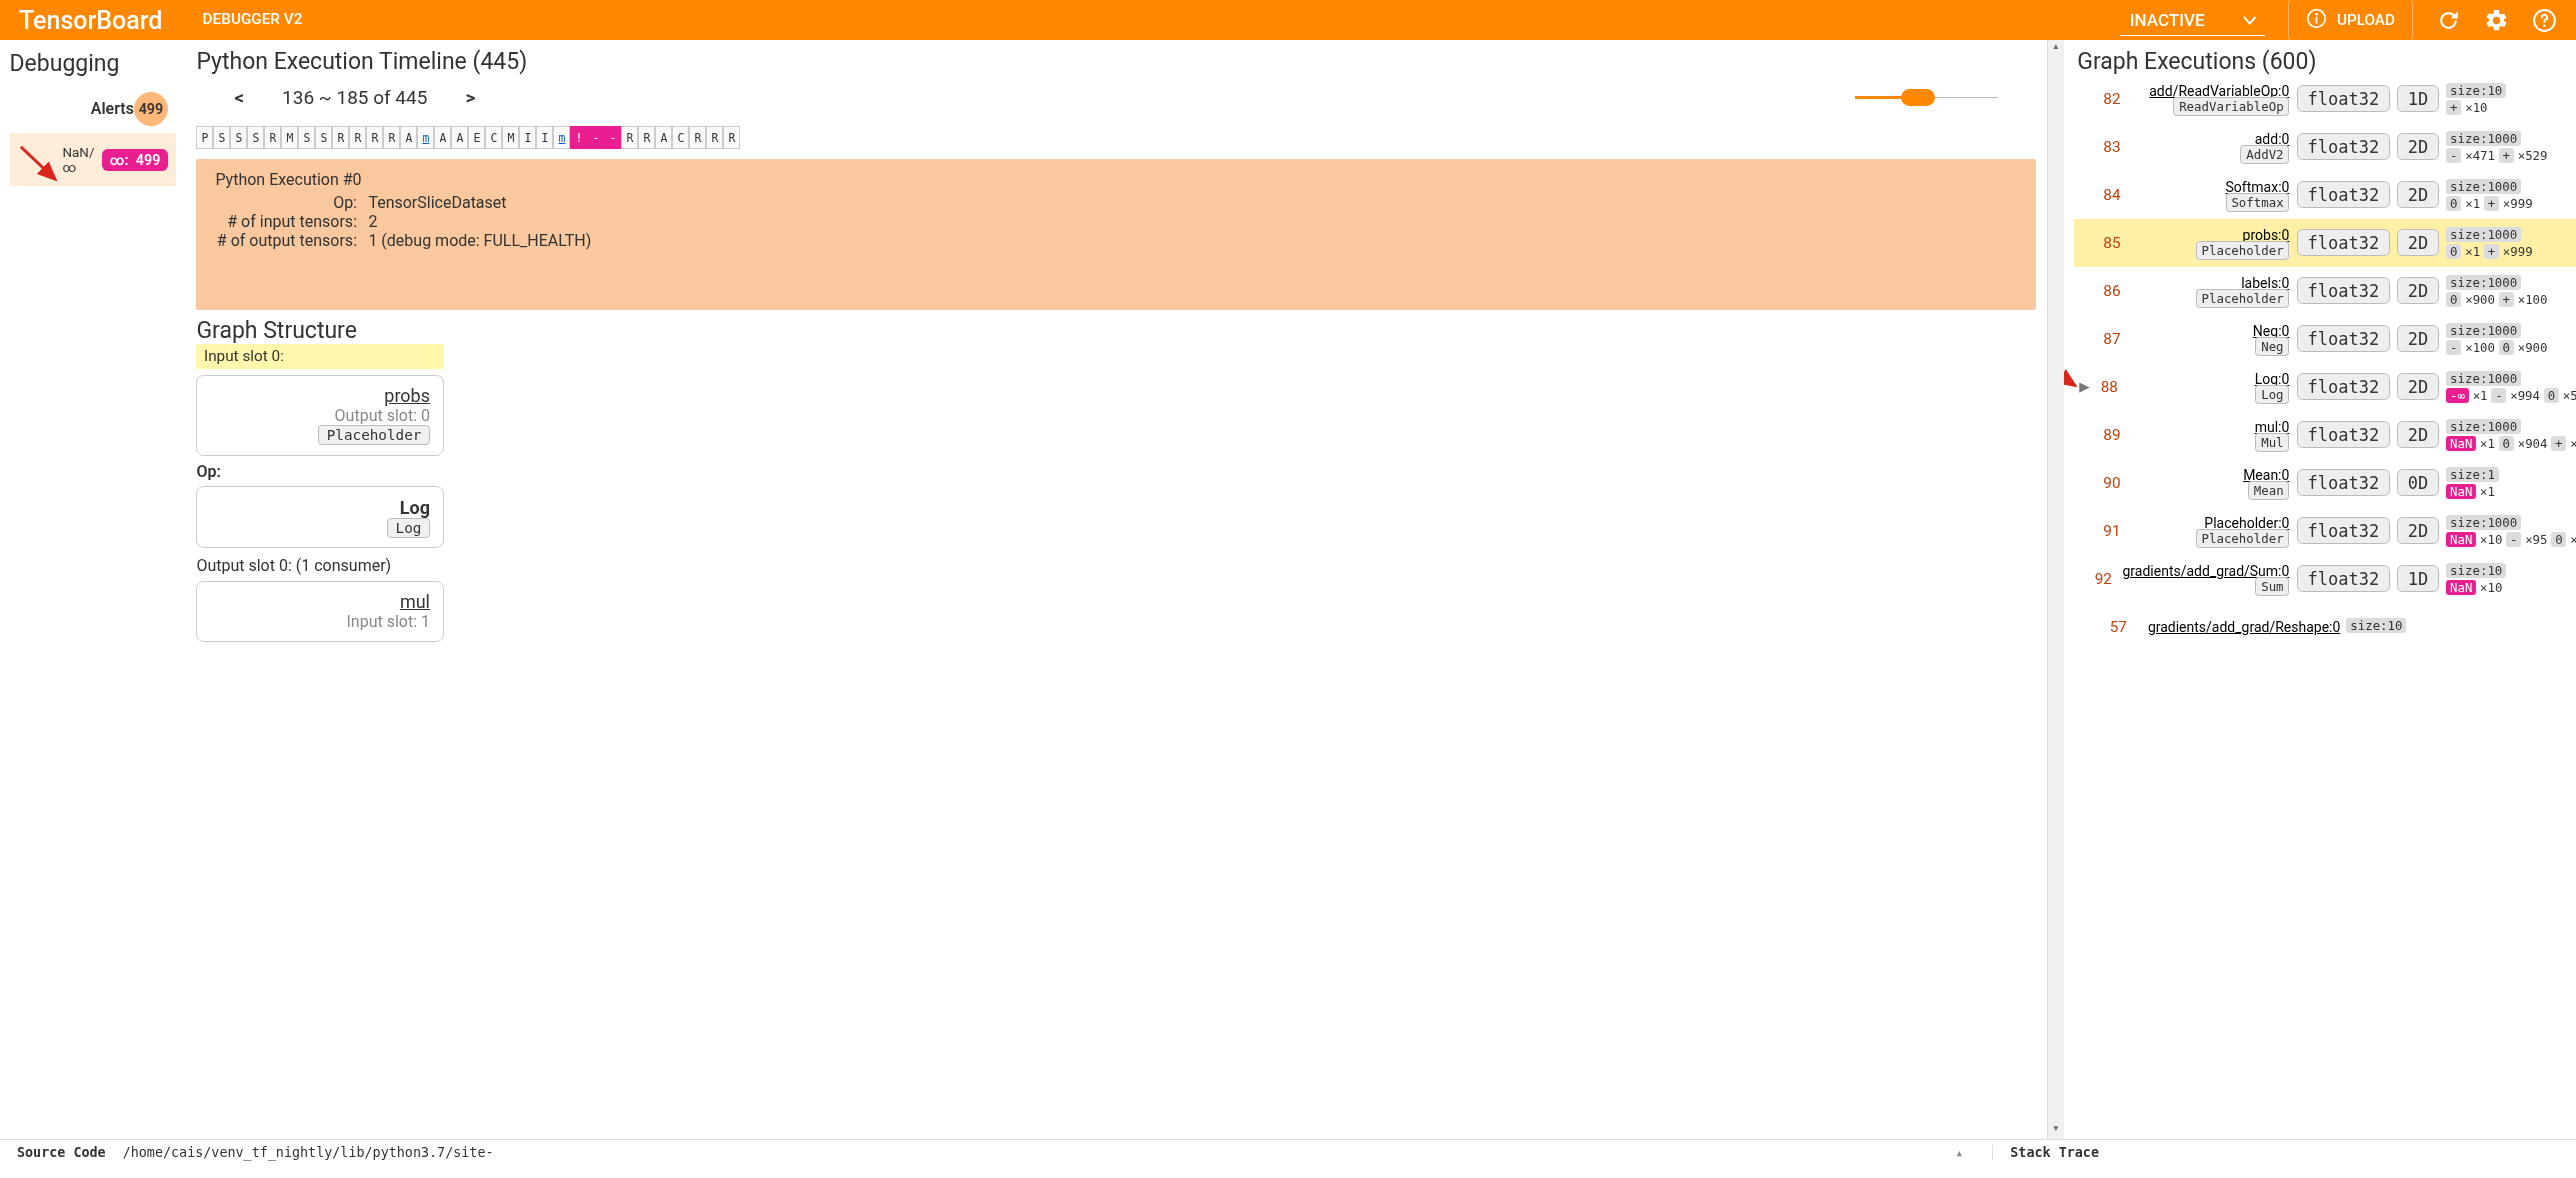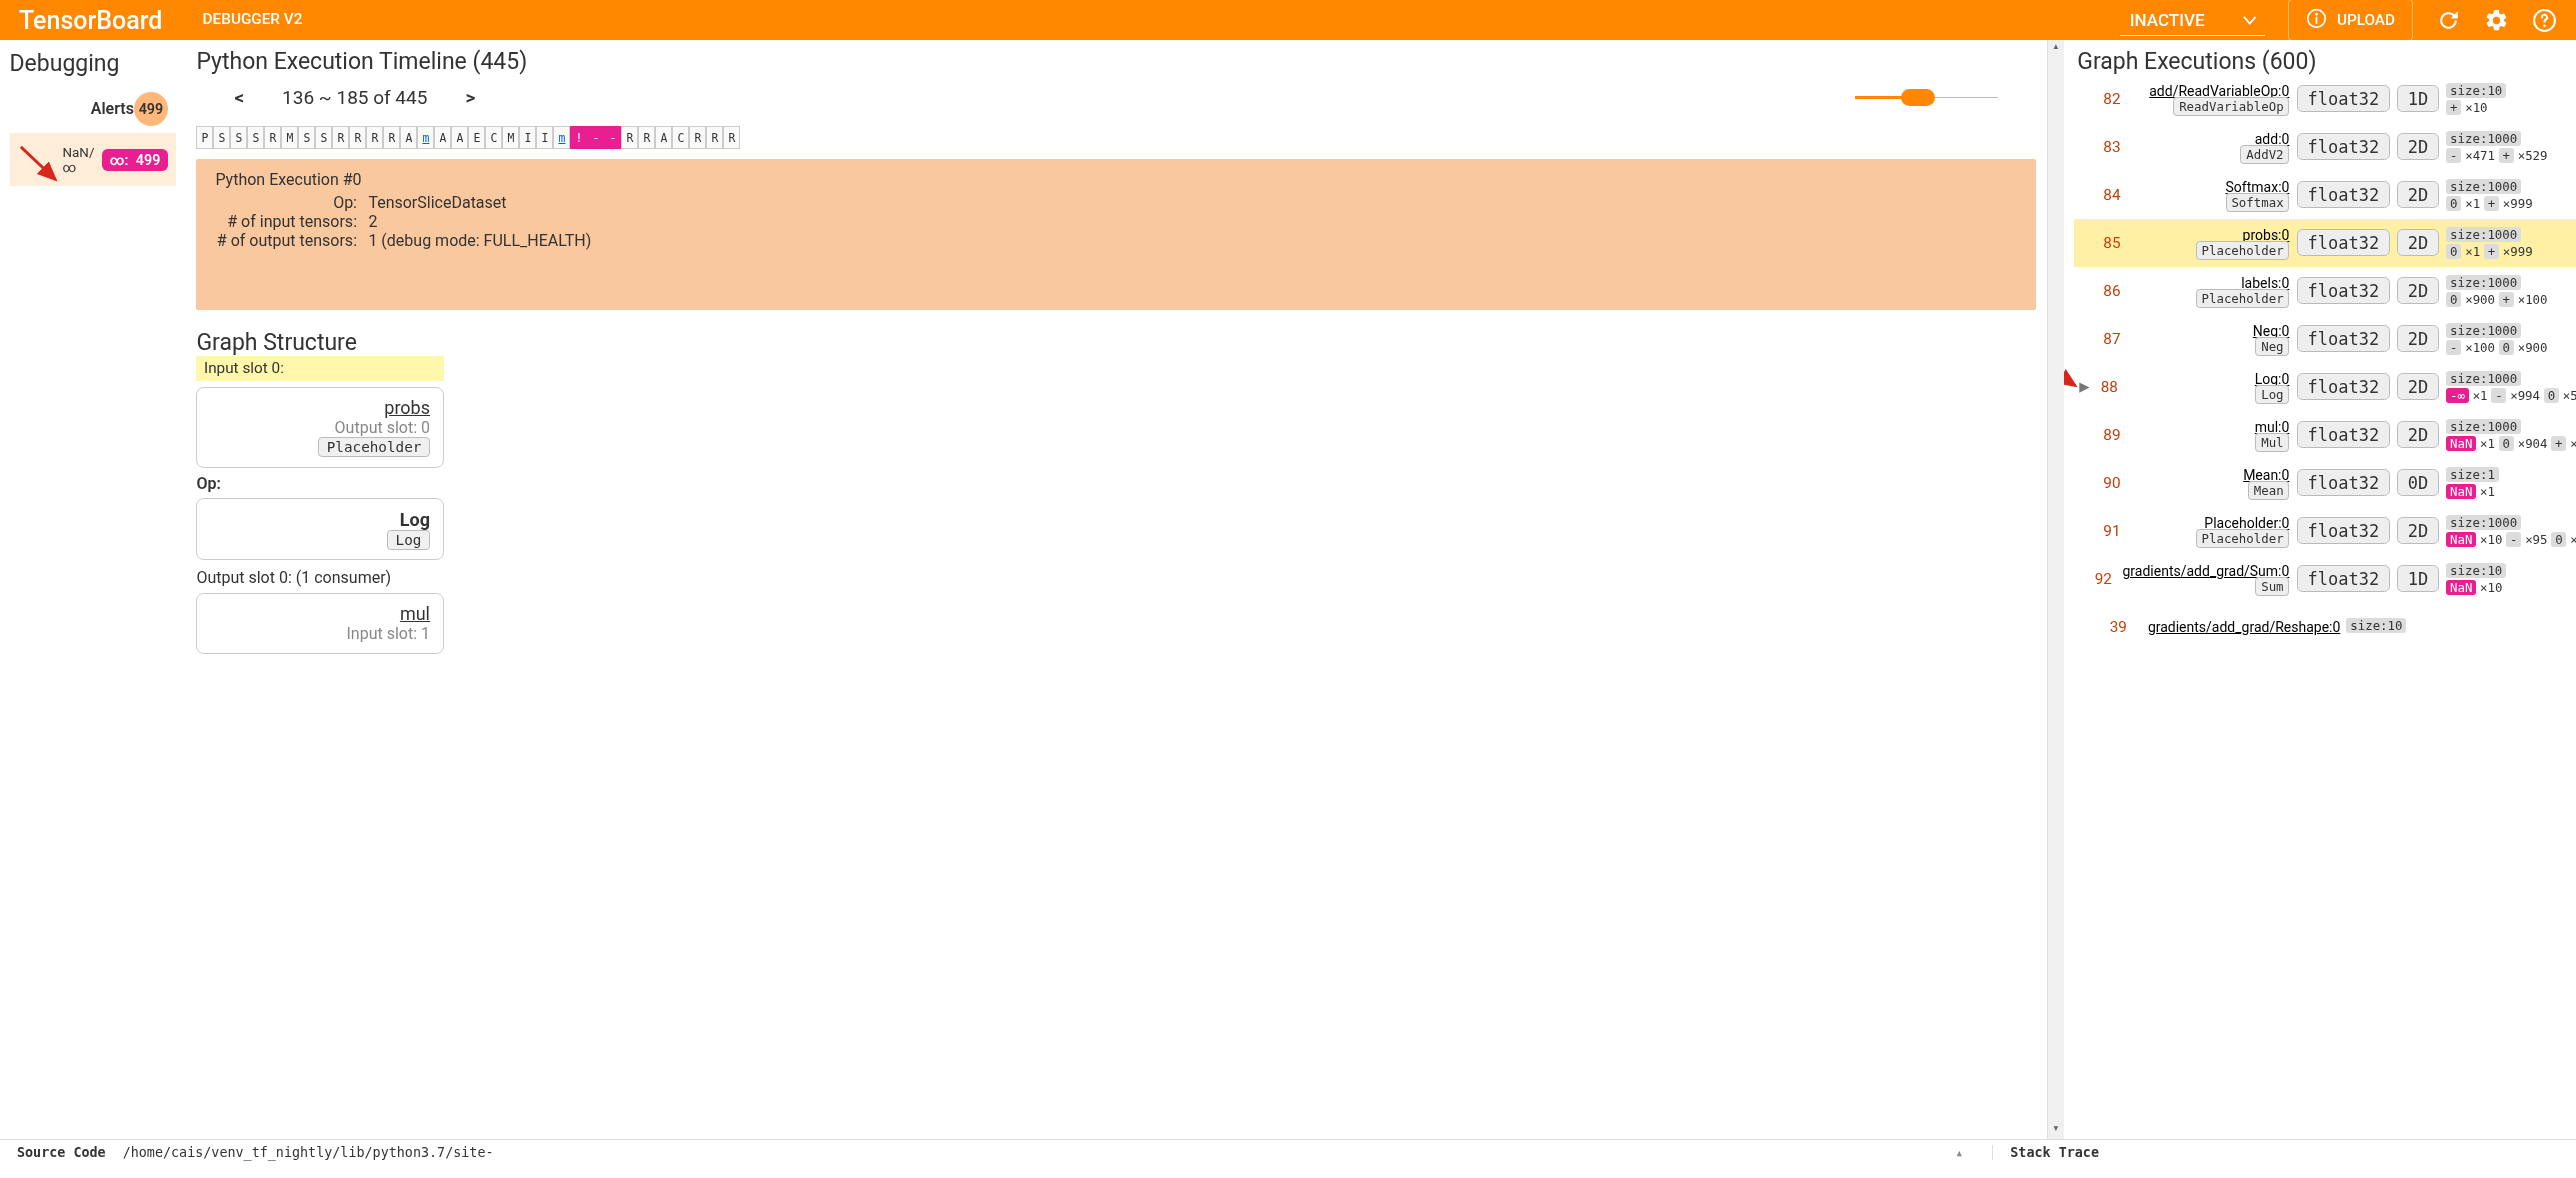--- a/index.html
+++ b/index.html
@@ -28,21 +28,21 @@
 .slider-track { width: 143px; height: 1.9px; background: #bbb; position: relative; margin-left: 38px; }
 .slider-fill { position:absolute; left:0; height:3.8px; top:-1px; width:57px; background:#ff8800; }
 .slider-thumb { position:absolute; left:46px; top:-7.6px; width:34px; height:17px; background:#ff8800; border-radius:8.6px; }
 .op-ticks { display: flex; gap: 0; margin-top: 5.7px; }
 .tick { width: 17px; height: 23px; border: 1px solid #ccc; background: #fafafa; font-family: monospace; font-size: 11.4px; display: flex; align-items: center; justify-content: center; cursor: pointer; }
 .tick.magenta { background: #e91e90; color: #fff; border-color: #e91e90; }
 .tick.link { color: #0066cc; text-decoration: underline; }
 .exec-detail { background: #fac89e; border-radius: 1.9px; padding: 11.4px 19px; margin-top: 9.5px; height: 151px; font-size: 16px; }
 .exec-detail-row { display: flex; }
 .exec-detail-label { width: 153px; text-align: right; padding-right: 11.4px; }
-.graph-struct { margin-top: 19px; }
+.graph-struct { margin-top: 7px; }
 .gs-block { border: 1px solid #ccc; border-radius: 7.6px; padding: 9.5px 13.4px; margin: 5.7px 0; width: 248px; text-align: right; font-size: 16px; }
 .gs-label { background: #fff8ac; padding: 3.8px 7.6px; font-size: 15.3px; width: 248px; }
 .op-chip { display: inline-block; border: 1px solid #bbb; background: #f0f0f0; border-radius: 3.8px; padding: 1px 7.6px; font-family: monospace; font-size: 14.3px; }
 .col-right { width: 512px; padding: 7.6px 0 7.6px 9.5px; border-left: 0px solid #ddd; overflow: hidden; }
 .exec-row { display: flex; align-items: center; padding: 2.9px 5.7px; border-bottom: 0px solid #eee; gap: 7.6px; min-height: 48px; }
 .exec-row.highlight { background: #fff0a6; }
 .exec-idx { width: 44px; text-align: center; color: #c2410c; font-size: 15.3px; }
 .exec-name-col { width: 191px; text-align: right; }
 .exec-name { text-decoration: underline; font-size: 14px; display: block; color: #000000; }
 .chip { border: 1px solid #bbb; background: #eeeeee; border-radius: 5.7px; padding: 2.9px 9.5px; font-family: monospace; font-size: 17px; white-space: nowrap; }
@@ -398,21 +398,21 @@
           <div class="stat-col">
             <div class="val-chip" style="align-self: flex-start;">size:10</div>
             <div class="stat-row">
               <span class="val-chip pink">NaN</span>
               <span>×10</span>
             </div>
           </div>
         </div>
         <div class="exec-row">
           <span style="width: 9.5px;"></span>
-          <div class="exec-idx">39</div>
+          <div class="exec-idx">57</div>
           <div class="exec-name-col">
             <span class="exec-name">gradients/add_grad/Reshape:0</span>
           </div>
           <div class="stat-col">
             <div class="val-chip" style="align-self: flex-start;">size:10</div>
             <div class="stat-row"></div>
           </div>
         </div>
       </div>
   </div>

